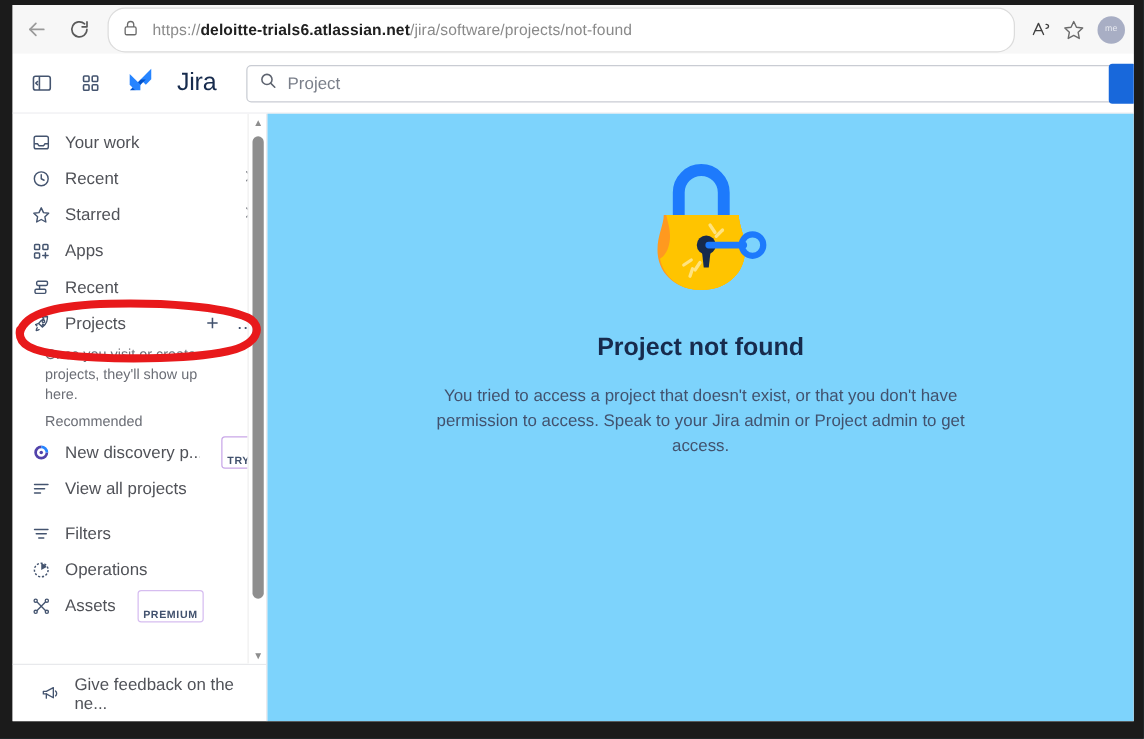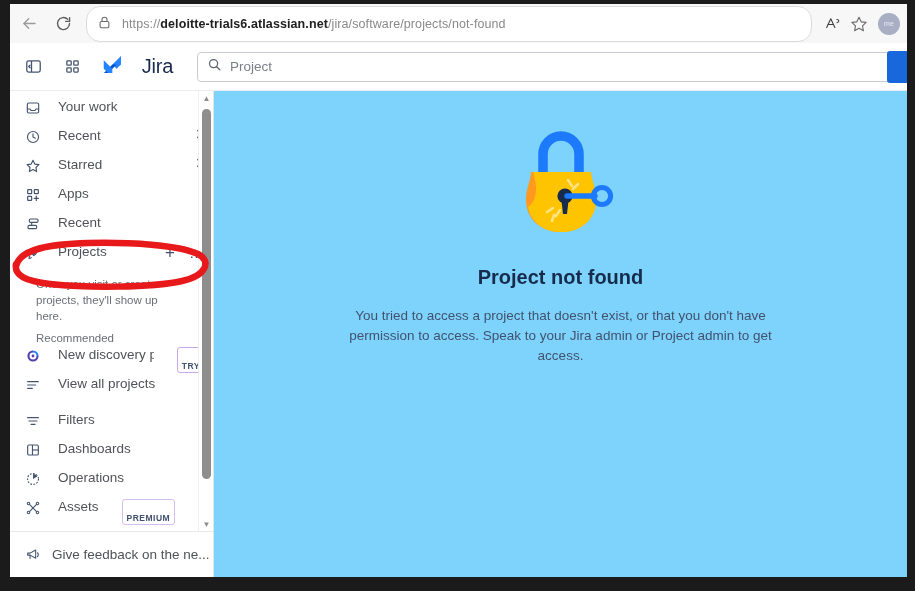--- a/index.html
+++ b/index.html
@@ -100,23 +100,23 @@
     border-right: 1px solid #e3e4e8;
     display: flex; flex-direction: column;
   }
   .sb-scroll {
     position: relative;
     flex: 1;
     overflow: hidden;
   }
   .nav-row {
     height: 29px;
-    display: flex; align-items: flex-start;
+    display: flex; align-items: center;
     padding-left: 14px; padding-right: 8px;
-    gap: 17px;
+    gap: 11px;
     color: #505258;
     font-size: 13.5px;
   }
   .nav-row .ico { width: 17px; height: 17px; flex: 0 0 17px; display:flex; align-items:center; justify-content:center; color:#44546f; }
   .nav-row .label { white-space: nowrap; overflow: hidden; }
   .nav-row .chev { margin-left: auto; color: #6b6e76; font-size: 13px; }
   .nav-row .actions { margin-left: auto; display:flex; align-items:center; gap: 14px; color:#42526e; }
   .nav-row .plus { font-size: 17px; line-height: 1; }
   .nav-row .dots { font-size: 15px; line-height: 1; letter-spacing: 1px; }
 
@@ -134,21 +134,21 @@
     border: 1px solid #c9a7e8; color: #42526e;
     border-radius: 3px; padding: 12px 4px 0 4px;
     line-height: 12px;
   }
   .badge.premium { border-color: #d6bdf0; }
 
   .sb-footer {
     height: 46px;
     border-top: 1px solid #e8e9ec;
     display: flex; align-items: center;
-    padding-left: 14px; gap: 11px;
+    padding-left: 22px; gap: 11px;
     font-size: 13.5px; color: #505258;
   }
 
   
   .sb-track {
     position: absolute; right: 0; top: 0;
     width: 15px; height: 100%;
     background: #ffffff;
     border-left: 1px solid #f0f0f0;
   }
@@ -399,30 +399,20 @@
         <span class="ico">
           <svg width="16" height="16" viewBox="0 0 24 24" fill="none" stroke="currentColor" stroke-width="1.8" stroke-linecap="round">
             <line x1="4" y1="7" x2="20" y2="7"></line>
               <line x1="6" y1="12" x2="18" y2="12"></line>
               <line x1="9" y1="17" x2="15" y2="17"></line>
           </svg>
         </span>
         <span class="label">Filters</span>
       </div>
 
-      <div class="nav-row">
-        <span class="ico">
-          <svg width="16" height="16" viewBox="0 0 24 24" fill="none" stroke="currentColor" stroke-width="1.7">
-            <rect x="4" y="4.5" width="16" height="15" rx="2"></rect>
-            <line x1="11.2" y1="4.5" x2="11.2" y2="19.5"></line>
-            <line x1="11.2" y1="12" x2="20" y2="12"></line>
-          </svg>
-        </span>
-        <span class="label">Dashboards</span>
-      </div>
 
       <div class="nav-row">
         <span class="ico">
           <svg width="16" height="16" viewBox="0 0 24 24" fill="none" stroke="currentColor" stroke-width="1.7">
             <circle cx="12" cy="12" r="8.2" stroke-dasharray="2.6 2.1"></circle>
             <path d="M12 12 L12 4.6 A7.4 7.4 0 0 1 18.4 8.3 Z" fill="currentColor" stroke="none"></path>
           </svg>
         </span>
         <span class="label">Operations</span>
       </div>

